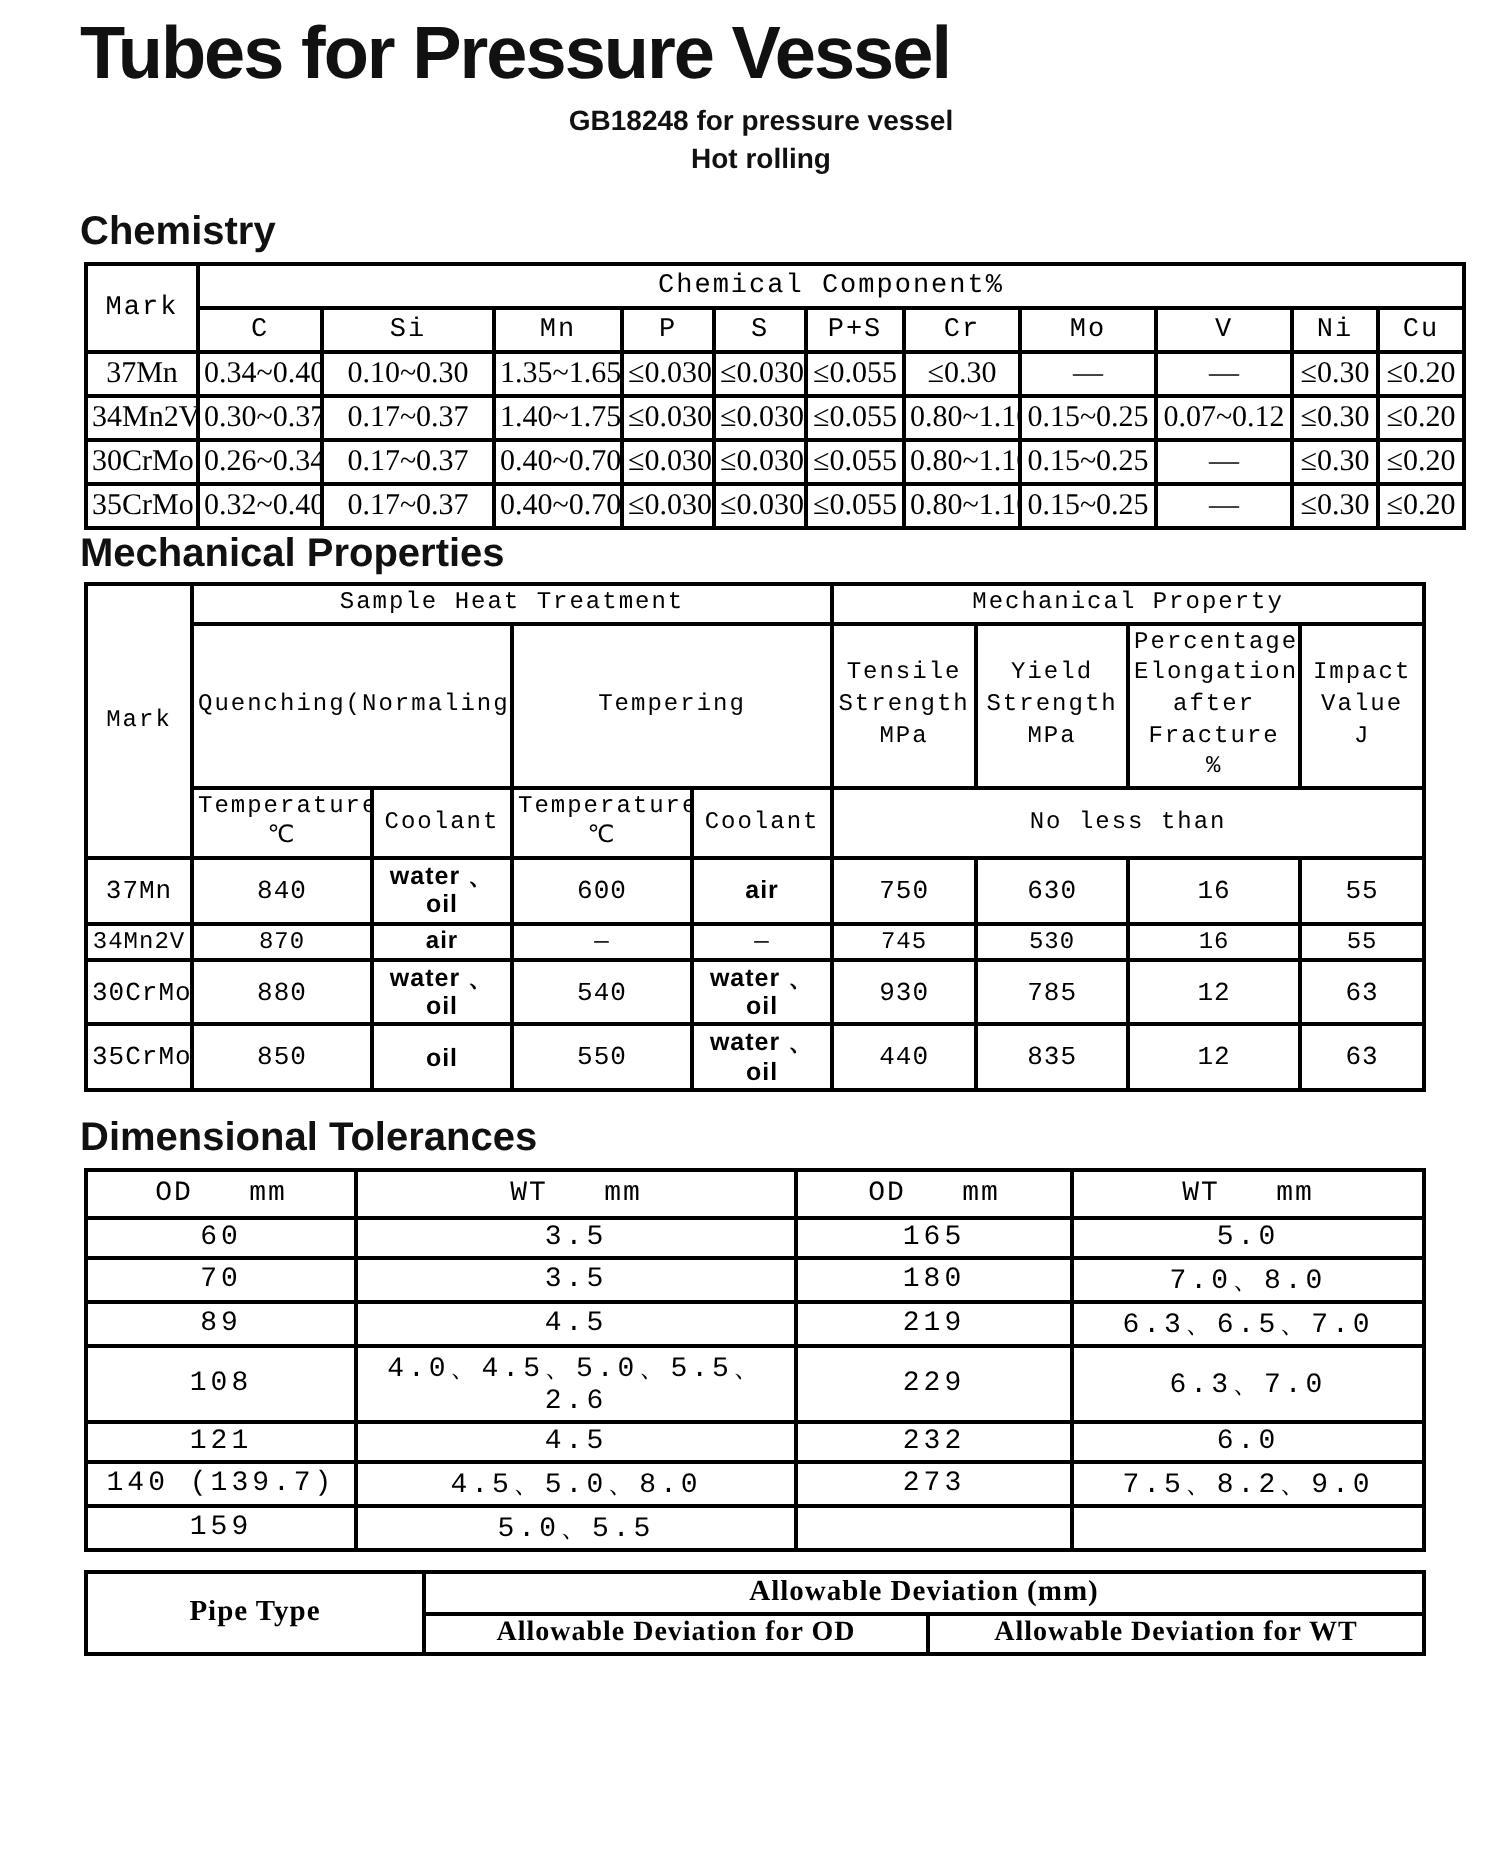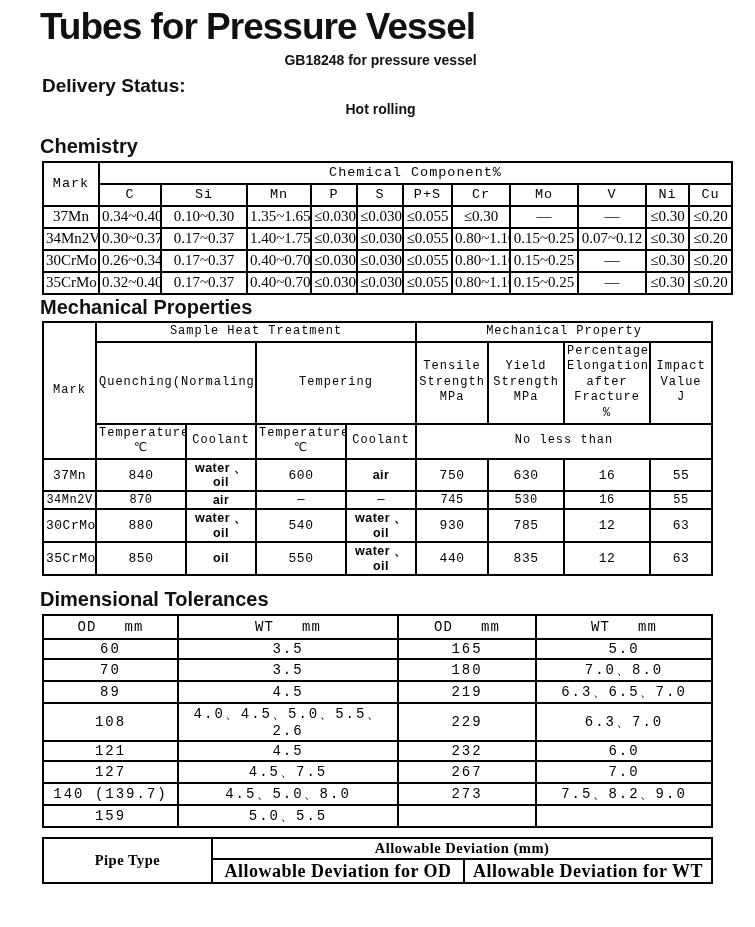--- a/index.html
+++ b/index.html
@@ -98,32 +98,31 @@
   
   .dev-table { width: 669px; margin-top: 9px; }
   .dev-table td {
     font-family: "Liberation Serif", "DejaVu Serif", "DejaVu Sans", serif;
     font-weight: 600;
     font-size: 14.5px;
     line-height: 1.15;
     letter-spacing: 0.5px;
   }
   .dev-table tr.r1 td { height: 17px; }
-  .dev-table tr.r2 td { height: 15px; font-size: 18px; }
+  .dev-table tr.r2 td { height: 15px; font-size: 14px; }
 </style>
 </head>
 <body>
 
 <div class="page">
 
   <h1 class="doc-title">Tubes for Pressure Vessel</h1>
 
   <p class="meta-value">GB18248 for pressure vessel</p>
 
-  <h2 class="sub-heading delivery">Delivery Status:</h2>
   <p class="meta-value">Hot rolling</p>
 
   <h2 class="section-heading">Chemistry</h2>
 
   <table class="chem-table">
     <colgroup>
       <col style="width:56px">
         <col style="width:62px">
         <col style="width:86px">
         <col style="width:64px">
@@ -351,26 +350,20 @@
       <td>229</td>
       <td>6.3、7.0</td>
     </tr>
     <tr>
       <td>121</td>
       <td>4.5</td>
       <td>232</td>
       <td>6.0</td>
     </tr>
     <tr>
-      <td>127</td>
-      <td>4.5、7.5</td>
-      <td>267</td>
-      <td>7.0</td>
-    </tr>
-    <tr>
       <td>140 (139.7)</td>
       <td>4.5、5.0、8.0</td>
       <td>273</td>
       <td>7.5、8.2、9.0</td>
     </tr>
     <tr>
       <td>159</td>
       <td>5.0、5.5</td>
       <td></td>
       <td></td>

